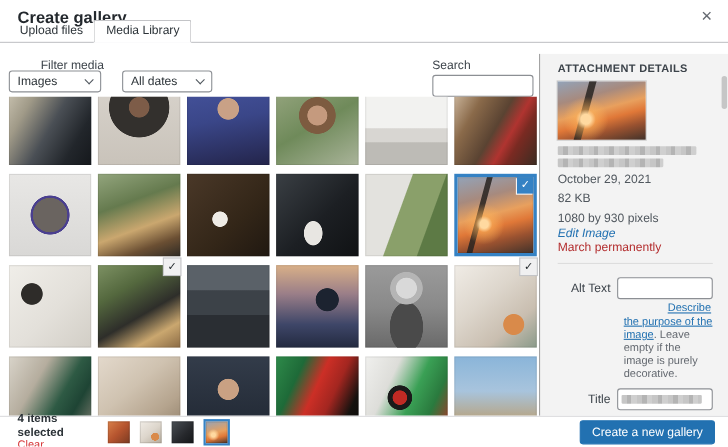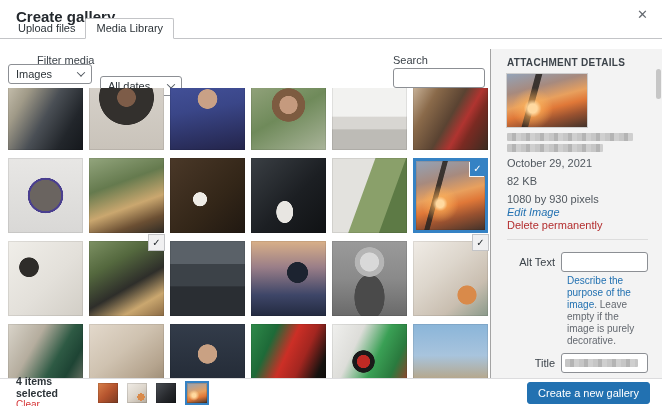--- a/index.html
+++ b/index.html
@@ -15,24 +15,24 @@
   
   .tabs { position:absolute; top:20px; left:0; right:0; height:19px; border-bottom:1px solid #c3c4c7; padding-left:8px; display:flex; align-items:flex-end; }
   .tab { font-size:11px; color:#2c3338; padding:3px 10px 4px; cursor:pointer; }
   .tab.active { background:#fff; border:1px solid #c3c4c7; border-bottom:1px solid #fff; margin-bottom:-1px; border-radius:2px 2px 0 0; }
 
   
   .content { position:absolute; top:49px; left:0; right:0; height:329px; display:flex; }
   .main { position:relative; width:490px; height:329px; }
 
   .filter-label { position:absolute; left:8px; top:5px; font-size:11px; color:#3c434a;padding-left:29px; }
-  .selects { position:absolute; left:8px; top:15px; display:flex; gap:8px; }
+  .selects { position:absolute; left:8px; top:15px; display:flex; gap:19px; }
   .selectbox { height:20px; border:1px solid #8c8f94; border-radius:3px; background:#fff;
     font-size:11px; color:#2c3338; display:flex; align-items:center; justify-content:space-between; padding:0 7px; cursor:pointer; }
-  .sel-type { width:84px; } .sel-date { width:82px;margin-top:12px; }
+  .sel-type { width:84px; } .sel-date { width:82px; }
   .chev { width:6px; height:6px; border-right:1.5px solid #50575e; border-bottom:1.5px solid #50575e; transform:rotate(45deg) translate(-1px,-1px); }
 
   .search-wrap { position:absolute; right:5px; top:5px; width:92px; }
   .search-label { font-size:11px; color:#3c434a; display:block; margin-bottom:2px; }
   .search-input { width:92px; height:20px; border:1px solid #8c8f94; border-radius:3px; font-size:11px; padding:0 5px; background:#fff; }
 
   .grid-viewport { position:absolute; left:8px; top:39px; width:482px; bottom:0; overflow:hidden; }
   .grid { display:flex; flex-wrap:wrap; column-gap:6px; row-gap:8px; width:482px; margin-top:-13px; }
   .tile { position:relative; width:75px; height:75px; cursor:pointer; box-shadow:inset 0 0 0 1px rgba(0,0,0,.08); background:#ddd; }
   .tile.focused { border:3px solid #3582c4; }
@@ -52,21 +52,21 @@
   .sb-link-edit { font-size:11px; line-height:13px; color:#2271b1; cursor:pointer;font-style:italic; }
   .sb-link-del { font-size:11px; line-height:13px; color:#b32d2e; cursor:pointer; }
   .sb-form { margin-top:7px; border-top:1px solid #ddd; padding-top:6px; }
   .frow { display:flex; margin-top:6px; }
   .flabel { width:54px; min-width:54px; text-align:right; font-size:11px; color:#3c434a; padding:4px 6px 0 0; }
   .fctrl { flex:1; position:relative; }
   .tinput { width:100%; height:20px; border:1px solid #8c8f94; border-radius:3px; background:#fff; font-size:11px; padding:0 4px; }
   .tinput-div { width:100%; height:20px; border:1px solid #8c8f94; border-radius:3px; background:#fff; display:flex; align-items:center; padding:0 3px; }
   .red-inline { height:8px; width:92%; }
   .alt-help { margin:3px 0 0 60px; font-size:10px; line-height:12px; color:#646970; }
-  .alt-help a { color:#2271b1; cursor:pointer; }
+  .alt-help a { color:#2271b1; text-decoration:underline; cursor:pointer;margin-left:40px; }
   .sb-scrollthumb { position:absolute; right:1px; top:20px; width:5px; height:30px; background:#c6c6c6; border-radius:3px; }
 
   
   .footer { position:absolute; bottom:0; left:0; right:0; height:28px; background:#fff; border-top:1px solid #dcdcde; display:flex; align-items:center; }
   .f-info { margin-left:16px; width:72px; }
   .f-count { font-size:10.5px; font-weight:600; color:#2c3338; line-height:12px; }
   .f-clear { font-size:10px; color:#d63638; line-height:11px; cursor:pointer; }
   .f-thumbs { display:flex; gap:9px; margin-left:10px; align-items:center; }
   .fthumb { width:20px; height:20px; box-shadow:inset 0 0 0 1px rgba(0,0,0,.12); cursor:pointer; }
   .fthumb.focused { border:2px solid #3582c4; width:24px; height:24px; }
@@ -144,21 +144,21 @@
 
     <div class="sidebar">
       <div class="sb-heading">ATTACHMENT DETAILS</div>
       <div class="sb-preview" style="background: radial-gradient(circle at 32% 65%, rgb(255, 217, 160) 0px, rgb(255, 217, 160) 7%, rgba(255, 180, 90, 0.55) 14%, transparent 32%), linear-gradient(105deg, transparent 0px, transparent 30%, rgba(40, 35, 32, 0.85) 31%, rgba(40, 35, 32, 0.85) 37%, transparent 38%, transparent 100%), linear-gradient(165deg, rgb(147, 163, 184) 0%, rgb(167, 138, 126) 28%, rgb(232, 160, 94) 48%, rgb(224, 120, 56) 62%, rgb(154, 82, 48) 78%, rgb(66, 50, 42) 100%);"></div>
       <div class="redacted red1"></div>
       <div class="redacted red2"></div>
       <div class="sb-meta">October 29, 2021</div>
       <div class="sb-meta">82 KB</div>
       <div class="sb-meta">1080 by 930 pixels</div>
       <div class="sb-link-edit">Edit Image</div>
-      <div class="sb-link-del">Delete permanently</div>
+      <div class="sb-link-del">March permanently</div>
 
       <div class="sb-form">
         <div class="frow">
           <div class="flabel">Alt Text</div>
           <div class="fctrl"><input class="tinput" type="text" value="" style=""></div>
         </div>
         <div class="alt-help"><a>Describe the purpose of the image</a><span>. Leave empty if the image is purely decorative.</span></div>
         <div class="frow">
           <div class="flabel">Title</div>
           <div class="fctrl">

